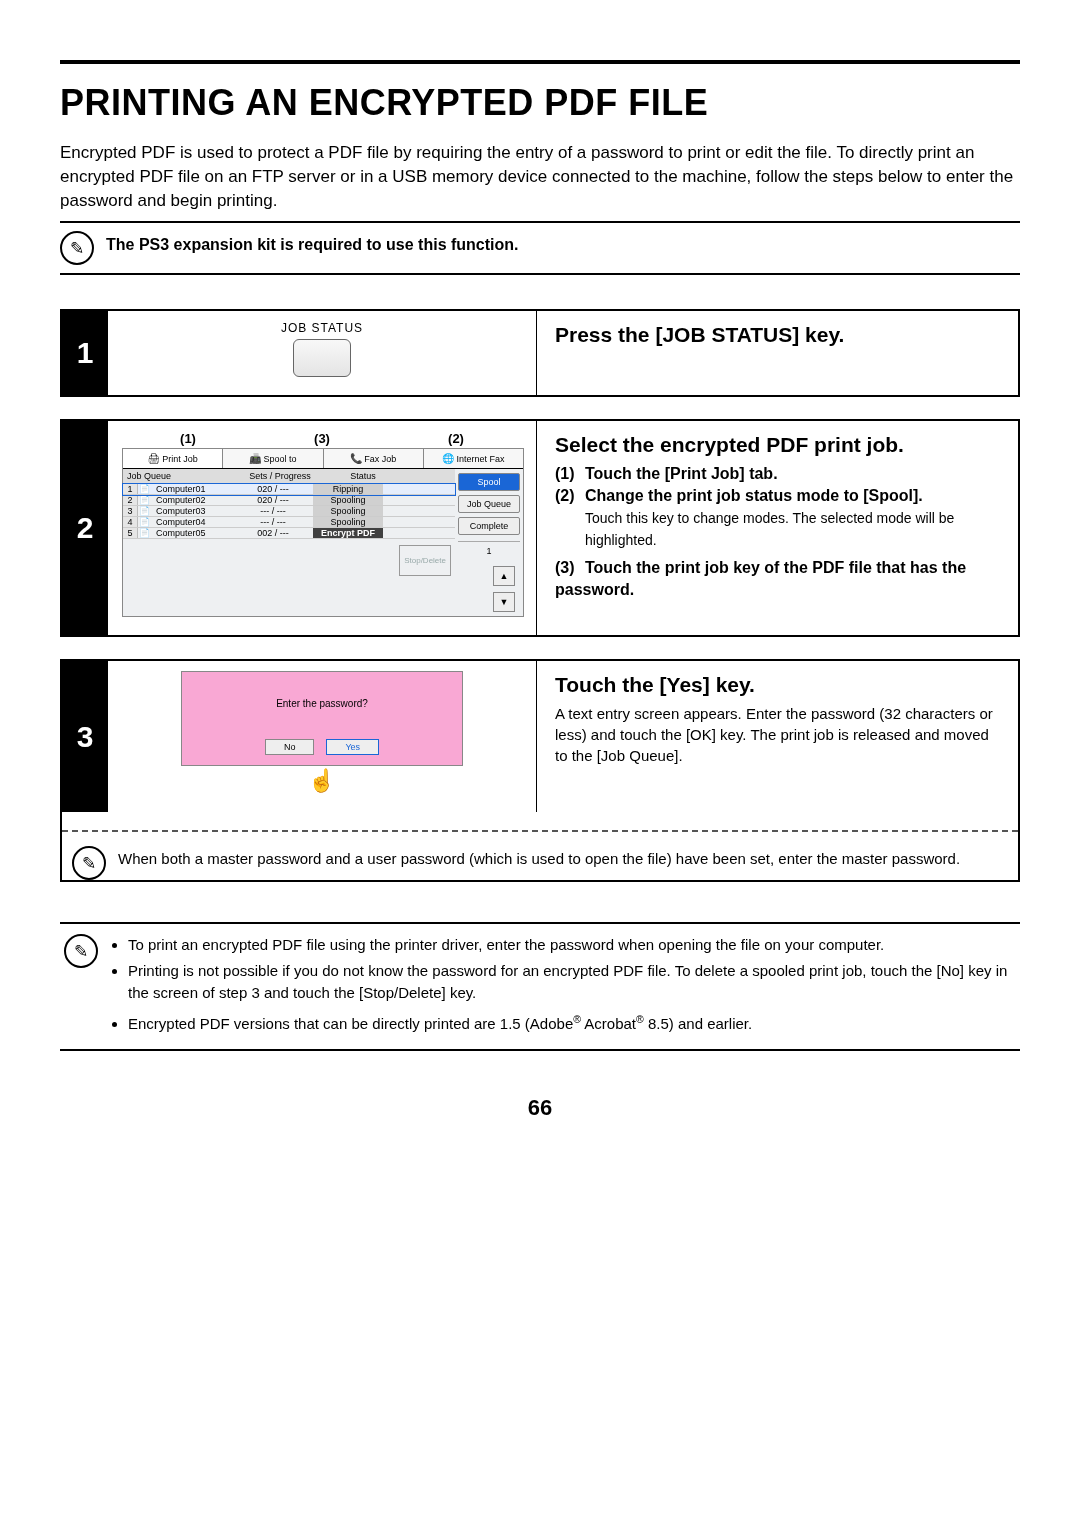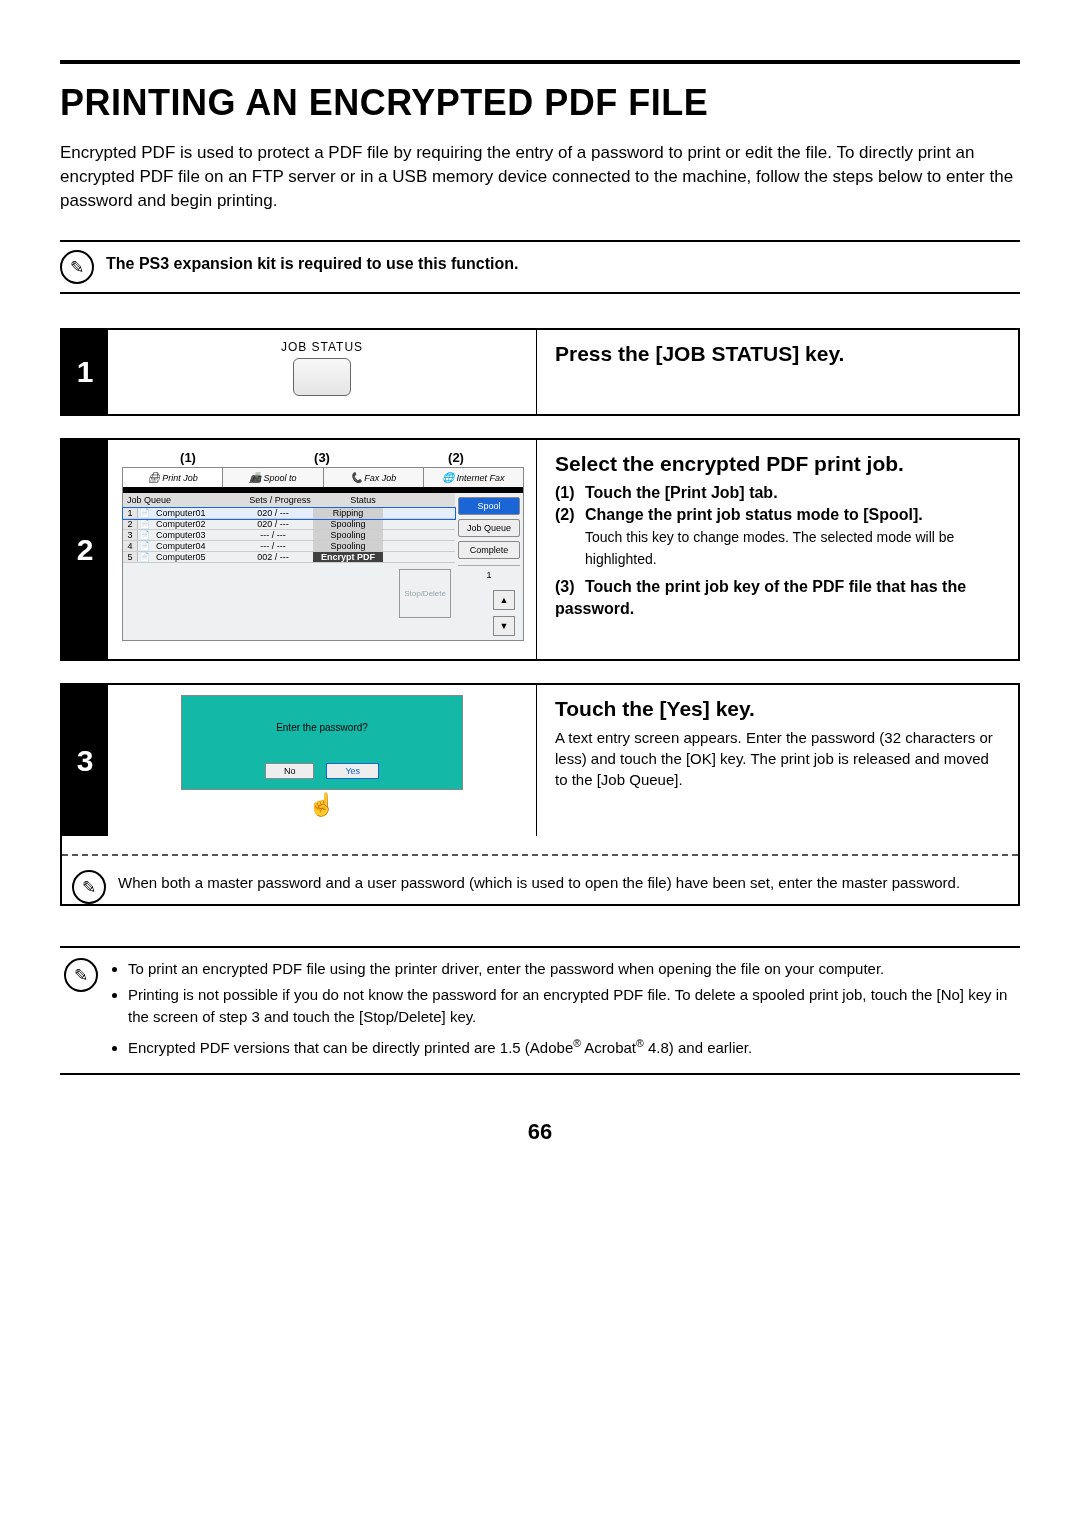--- a/index.html
+++ b/index.html
@@ -17,21 +17,21 @@
   }
   h1 {
     font-size: 36px;
     font-weight: 800;
     margin: 0 0 16px 0;
     letter-spacing: 0.5px;
   }
   .intro {
     font-size: 17px;
     line-height: 24px;
-    margin-bottom: 27px;
+    margin-bottom: 8px;
   }
   .note-row {
     display: flex;
     align-items: flex-start;
     border-top: 2px solid #000;
     border-bottom: 2px solid #000;
     padding: 8px 4px 8px 0;
     margin-bottom: 34px;
   }
   .pencil-icon {
@@ -98,47 +98,47 @@
     margin-top:4px;
   }
 
   
   .callouts { display:flex; width:100%; justify-content:space-between; font-weight:700; font-size:13px; margin-bottom:2px;}
   .callouts span {width:33%; text-align:center;}
   .panel {
     border:1px solid #888; width:100%; font-size:9px;
     background:#eef0f2;
   }
-  .tabs { display:flex; border-bottom:6px solid #000000;font-style:italic;}
+  .tabs { display:flex; border-bottom:1px solid #000000;}
   .tab { flex:1; padding:4px 2px; border-right:1px solid #888; background:#f7f7f7; text-align:center;}
   .tab.active { background:#fff; }
   .tab .ico { font-size:10px; margin-right:2px;}
   .colhdr { display:flex; background:#ddd; border-bottom:1px solid #aaa;}
   .colhdr div { padding:2px 4px;}
   .c-name{width:105px;} .c-sets{width:80px;text-align:center;} .c-status{width:70px;text-align:center;}
   .jobrow { display:flex; border-bottom:1px solid #ccc; align-items:center;}
   .jobrow .idx{width:14px; text-align:center; background:#e6e6e6; border-right:1px solid #bbb;}
   .jobrow .doc{width:14px; text-align:center;}
   .jobrow .nm{width:77px; padding-left:4px;}
   .jobrow .sets{width:80px; text-align:center;}
   .jobrow .stat{width:70px; text-align:center; background:#d0d0d0;}
   .jobrow.highlight { outline:1.5px solid #1a66d6; background:#e6eefc;}
   .panel-wrap{display:flex;}
   .panel-left{flex:1;}
   .panel-right{width:62px; padding:4px 3px; font-size:9px;}
   .mode-btn{ border:1px solid #888; padding:3px 2px; margin-bottom:4px; text-align:center; background:#eee; border-radius:2px;}
   .mode-btn.sel{ background:#1a66d6; color:#fff;}
   .scroll-area { border-top:1px solid #aaa; margin-top:6px;}
   .arrow-btn { border:1px solid #888; width:20px;height:18px; background:#eee; display:flex;align-items:center;justify-content:center; margin-left:35px; margin-top:6px;}
-  .stopdel { border:1px solid #999; color:#9aa; font-size:8px; padding:19px 4px; float:right; margin:6px 4px 4px 0;}
+  .stopdel { border:1px solid #999; color:#9aa; font-size:8px; padding:10px 4px; float:right; margin:6px 4px 4px 0;}
 
   
   .dialog {
     width:260px; border:1px solid #888; padding:26px 10px 10px 10px;
-    font-size:10px; background:#14b8a6;
+    font-size:10px; background:#f9a8d4;
   }
   .dialog .msg{ text-align:center; margin-bottom:30px;}
   .dialog .btnrow{ display:flex; justify-content:center; gap:12px;}
   .dbtn{ border:1px solid #888; padding:2px 18px; font-size:9px; background:#eee;}
   .dbtn.yes{ border-color:#1a66d6; color:#1a66d6;}
   .hand{ text-align:center; font-size:22px; margin-top:2px;}
 
   .step3 .lower {
     border-top: 2px dashed #555;
     margin-top:18px; padding-top:14px;
@@ -282,20 +282,20 @@
     </div>
   </div>
 
   <div class="note-block">
     <div class="body">
       <div class="pencil-icon">✎</div>
       <ul>
         <li>To print an encrypted PDF file using the printer driver, enter the password when opening the file on your computer.</li>
         <li>Printing is not possible if you do not know the password for an encrypted PDF file. To delete a spooled print job, touch the [No] key in the screen of step 3 and touch the [Stop/Delete] key.</li>
         <li>
-          <span>Encrypted PDF versions that can be directly printed are 1.5 (Adobe</span><sup>®</sup><span> Acrobat</span><sup>®</sup><span> 4.8) and earlier.</span>
+          <span>Encrypted PDF versions that can be directly printed are 1.5 (Adobe</span><sup>®</sup><span> Acrobat</span><sup>®</sup><span> 8.5) and earlier.</span>
         </li>
       </ul>
     </div>
   </div>
 
   <div class="pagenum">66</div>
 </div>
 
 </body></html>

